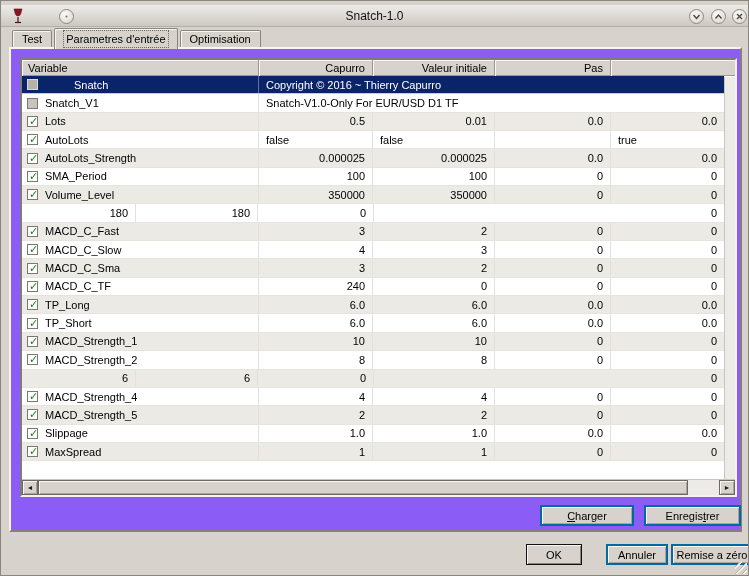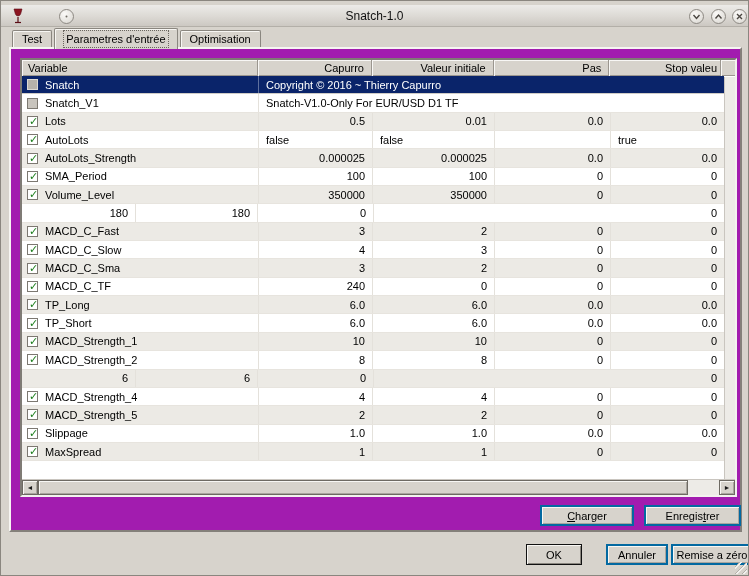--- a/index.html
+++ b/index.html
@@ -22,38 +22,38 @@
   .btn-wmenu{left:58px;}
   .btn-min{left:688px;} .btn-max{left:710px;} .btn-close{left:731px;}
   
   .tabs{position:absolute;left:11px;top:26px;height:21px;display:flex;align-items:flex-end;z-index:3;}
   .tab{height:17px;margin-bottom:1px;margin-right:2px;padding:0 9px;display:flex;align-items:center;
     background:#d7d3cc;border:1px solid #8a867f;border-bottom:none;border-radius:2px 2px 0 0;
     box-shadow:inset 1px 1px 0 #f7f6f3;cursor:default;}
   .tab.active{height:21px;margin-bottom:-1px;padding:0 11px;background:#d7d3cc;z-index:4;}
   .tab.active .tab-label{outline:1px dotted #6a665f;outline-offset:2px;}
   
-  .tab-page{position:absolute;left:8px;top:46px;width:733px;height:485px;background:#a21caf;
+  .tab-page{position:absolute;left:8px;top:46px;width:733px;height:485px;background:#8b5cf6;
     border:2px solid;border-color:#f6f5f2 #84807a #84807a #f6f5f2;z-index:2;}
   
   .listview{position:absolute;left:9px;top:9px;width:717px;height:439px;background:#fff;
     border:2px solid;border-color:#7f7b75 #f3f2ef #f3f2ef #7f7b75;}
   .lv-header{display:flex;height:16px;background:#d7d3cc;border-bottom:1px solid #9b968f;}
   .hcell{height:16px;display:flex;align-items:center;padding:0 7px;
     border-right:1px solid #9b968f;box-shadow:inset 1px 1px 0 #f8f7f5;overflow:hidden;white-space:nowrap;}
   .hcell.num{justify-content:flex-end;}
   .h-var{width:237px;justify-content:flex-start;padding-left:6px;}
   .h-v0{width:114px;} .h-v1{width:122px;} .h-v2{width:116px;} .h-v3{width:112px;padding-right:3px;}
   .h-fill{flex:1;border-right:none;}
   .lv-rows{width:702px;}
   .lv-row{display:flex;height:18.35px;border-bottom:1px solid #e7e4de;background:#fff;cursor:default;}
   .lv-row.alt{background:#eceae5;}
   .lv-row.selected{background:#0a246a;color:#fff;border-bottom-color:#cfccc6;}
   .cell{display:flex;align-items:center;overflow:hidden;white-space:nowrap;border-right:1px solid #e4e1db;}
-  .lv-row.selected .cell{border-right-color:rgba(255,255,255,0.35);}
+  .lv-row.selected .cell{border-right-color:rgba(255,255,255,0.35);gap:29px;}
   .c-var{width:237px;padding-left:5px;}
   .c-v0{width:114px;} .c-v1{width:122px;} .c-v2{width:116px;} .c-v3{flex:1;border-right:none;}
   .c-val{justify-content:flex-end;padding-right:7px;}
   .c-val.left{justify-content:flex-start;padding-left:7px;}
   .c-span{flex:1;border-right:none;padding-left:7px;}
   .cb{width:11px;height:11px;margin-right:7px;flex:none;position:relative;}
   .cb.checked{background:#fff;border:1px solid #7c7871;}
   .cb.checked::after{content:"\2713";position:absolute;left:0;top:-2px;width:11px;text-align:center;
     color:#1b7e1b;font-weight:bold;font-size:11px;line-height:13px;}
   .cb.gray{background:#c8c4bd;border:1px solid #7c7871;}
@@ -130,21 +130,20 @@
   </div>
 
   <div class="tab-page">
 
     <div class="listview">
       <div class="lv-header">
         <div class="hcell h-var">Variable</div>
         <div class="hcell h-v0 num">Capurro</div>
         <div class="hcell h-v1 num">Valeur initiale</div>
         <div class="hcell h-v2 num">Pas</div>
-        <div class="hcell h-v3 num">Stop valeu</div>
         <div class="hcell h-fill"></div>
       </div>
       <div class="lv-rows">
           <div class="lv-row selected">
             <div class="cell c-var">
               <span class="cb gray"></span>
               <span>Snatch</span>
             </div>
             <div class="cell c-span">Copyright © 2016 ~ Thierry Capurro</div>
           </div>

